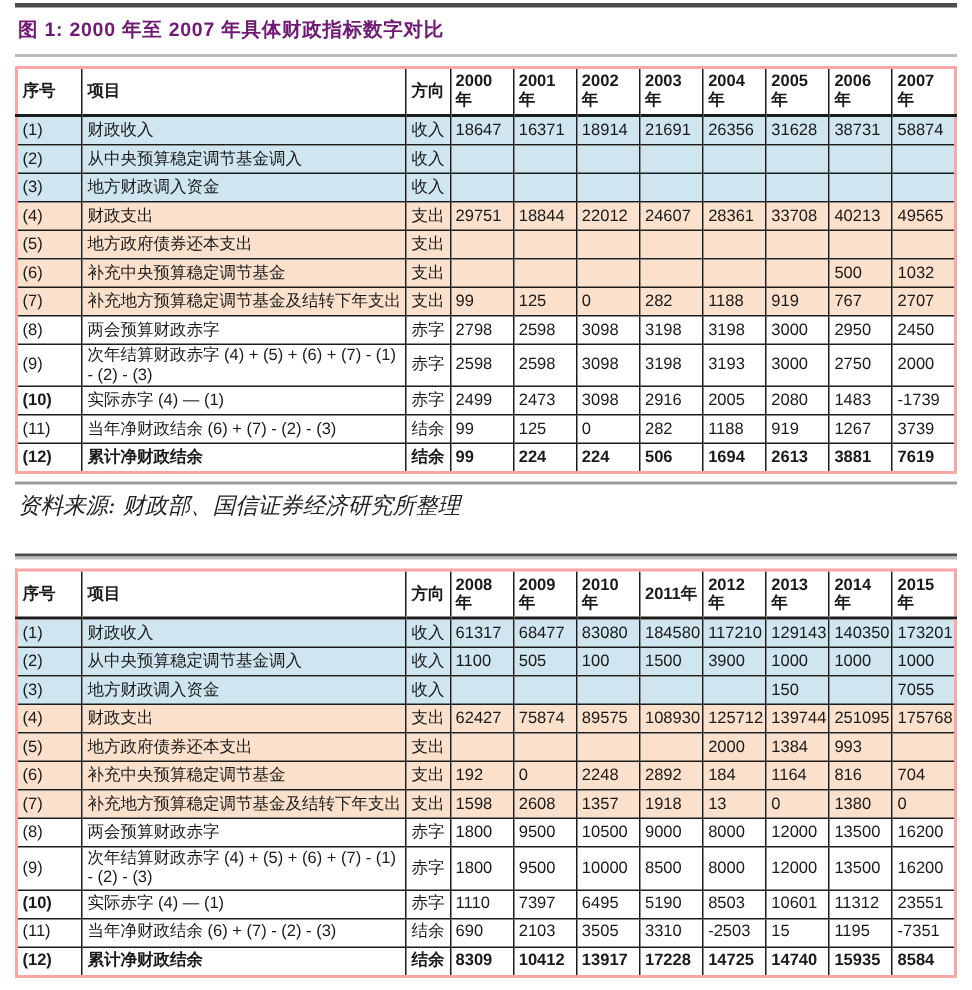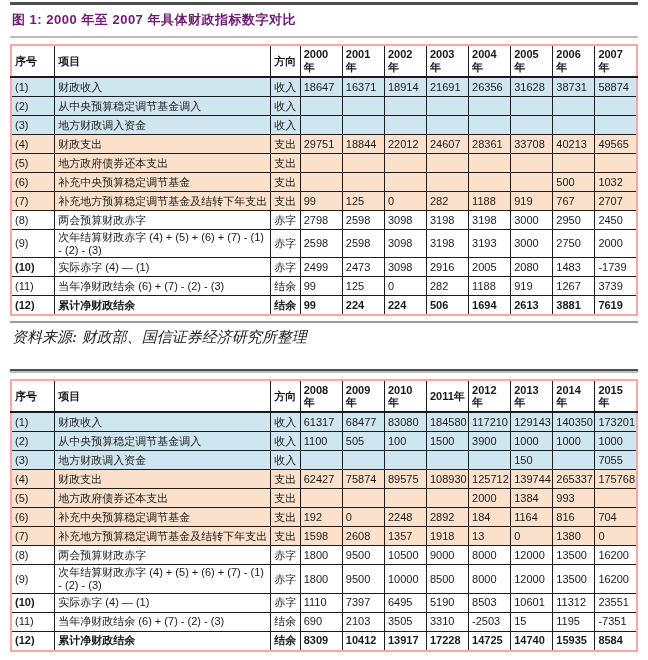--- a/index.html
+++ b/index.html
@@ -323,21 +323,21 @@
           <tr class="band-expense">
             <td class="seq">(4)</td>
             <td>财政支出</td>
             <td>支出</td>
             <td>62427</td>
             <td>75874</td>
             <td>89575</td>
             <td>108930</td>
             <td>125712</td>
             <td>139744</td>
-            <td>265337</td>
+            <td>251095</td>
             <td>175768</td>
           </tr>
           <tr class="band-expense">
             <td class="seq">(5)</td>
             <td>地方政府债券还本支出</td>
             <td>支出</td>
             <td></td>
             <td></td>
             <td></td>
             <td></td>

